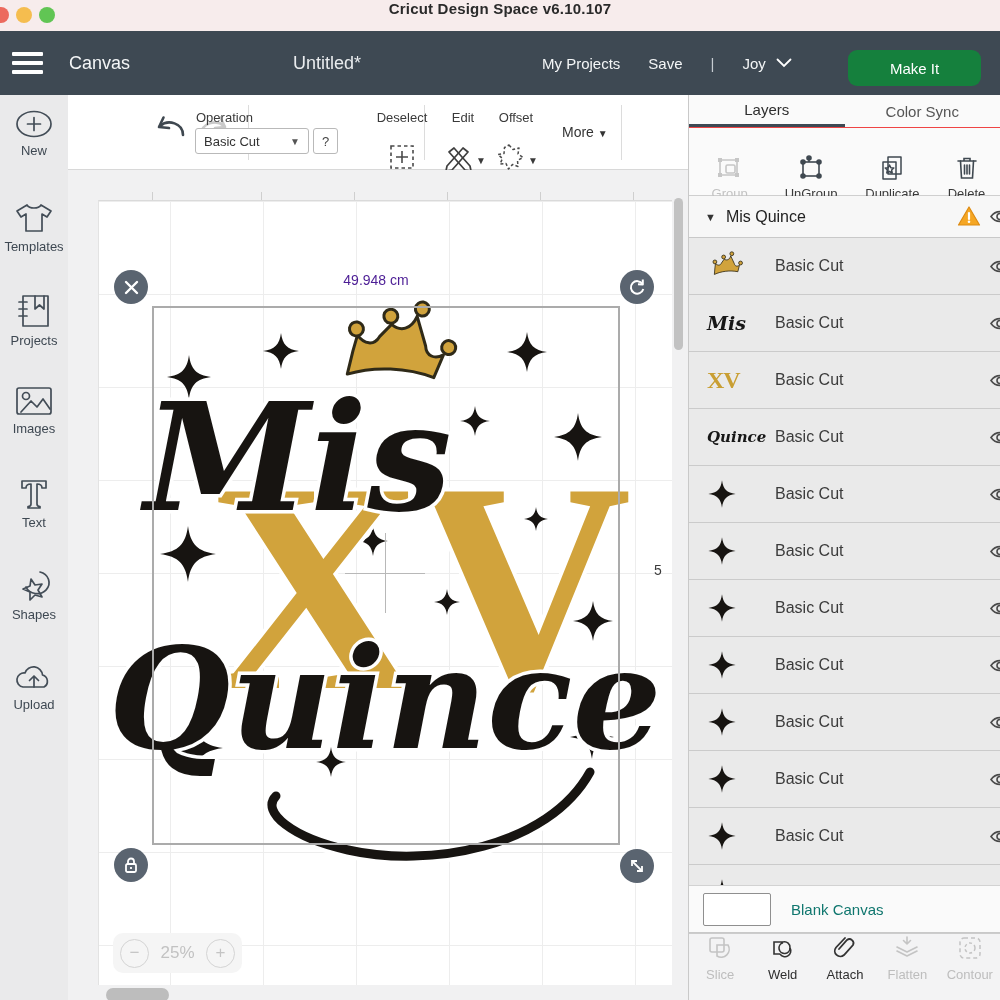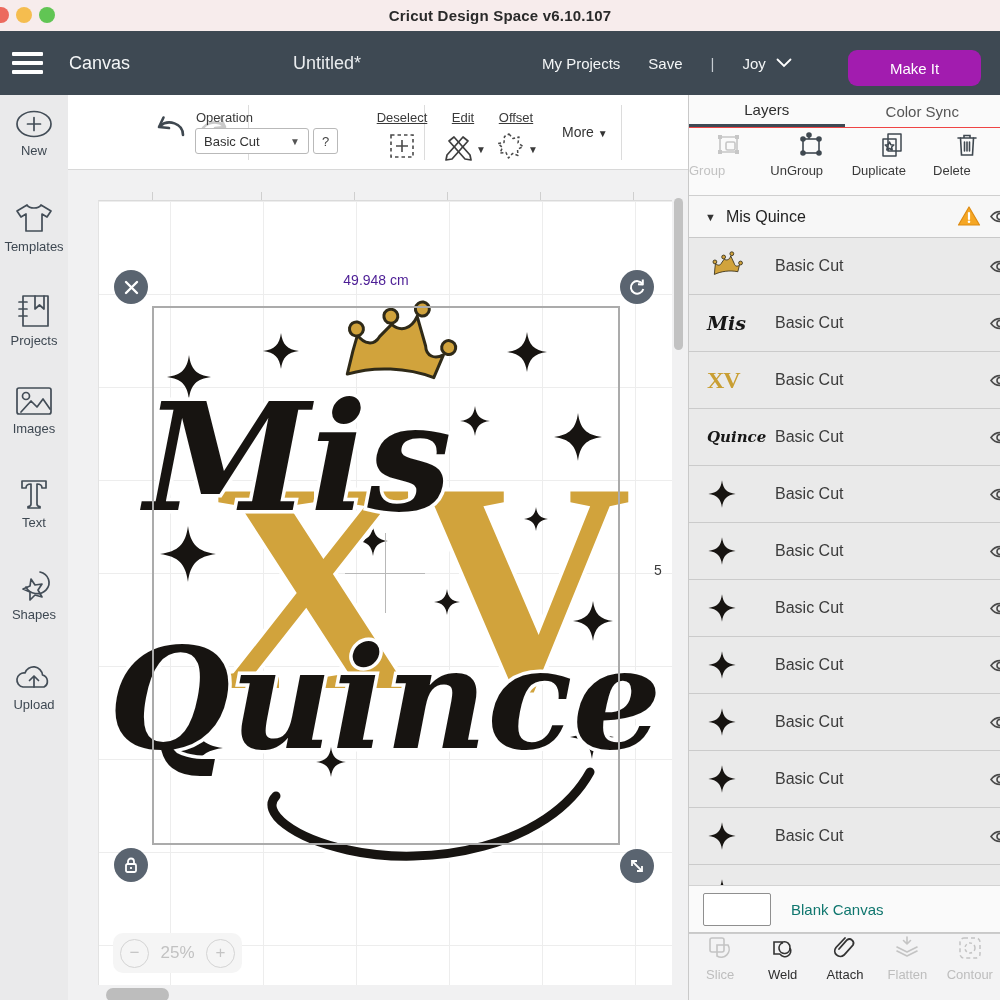--- a/index.html
+++ b/index.html
@@ -2,42 +2,42 @@
 <html><head>
 <meta charset="utf-8">
 <style>
   * { margin:0; padding:0; box-sizing:border-box; }
   html,body { width:1000px; height:1000px; overflow:hidden; background:#fff;
     font-family:"Liberation Sans", sans-serif; }
   .app { position:relative; width:1000px; height:1000px; }
 
   
   .titlebar { position:absolute; left:0; top:0; width:1000px; height:31px;
-    background:#F7ECEC; display:flex; align-items:center; justify-content:center; }
+    background:#F7ECEC; display:flex; align-items:flex-start; justify-content:center; }
   .traffic { position:absolute; left:0; top:7px; height:16px; }
   .light { position:absolute; width:16px; height:16px; border-radius:50%; }
   .light.red    { left:-7px; background:#EC6A5E; }
   .light.yellow { left:16px; background:#F5BD4F; }
   .light.green  { left:39px; background:#61C554; }
   .win-title { font-size:15px; font-weight:bold; color:#2A2A2A; letter-spacing:.2px; }
 
   
   .topnav { position:absolute; left:0; top:31px; width:1000px; height:64px;
     background:#3E4953; color:#F4F6F7; display:flex; align-items:center; }
   .hamburger { position:absolute; left:12px; top:21px; width:31px; height:22px; cursor:pointer; }
   .hamburger span { display:block; height:3.5px; background:#fff; border-radius:1px; margin-bottom:5.5px; }
   .nav-canvas { position:absolute; left:69px; font-size:18px; }
   .nav-doc { position:absolute; left:293px; font-size:18px; color:#E9ECEE; }
   .nav-right { position:absolute; left:542px; display:flex; align-items:center; font-size:15px; }
   .nav-link { margin-right:28px; cursor:pointer; }
   .nav-sep { margin-right:28px; color:#C6CCD1; }
   .nav-user { display:flex; align-items:center; cursor:pointer; }
   .nav-user svg { margin-left:10px; }
   .makeit { position:absolute; left:848px; top:19px; width:133px; height:36px;
-    background:#a21caf; color:#fff; font-size:15px; border:none; border-radius:9px; cursor:pointer; }
+    background:#15803d; color:#fff; font-size:15px; border:none; border-radius:9px; cursor:pointer; }
 
   
   .sidebar { position:absolute; left:0; top:95px; width:68px; height:905px;
     background:#EAEAEB; overflow:hidden; }
   .side-item { width:68px; height:92px; padding-top:14px; text-align:center;
     color:#3E4852; cursor:pointer; }
   .side-item svg { display:block; margin:0 auto 4px; stroke:#434D57; fill:none;
     stroke-width:1.7; stroke-linecap:round; stroke-linejoin:round; }
   .side-label { font-size:13px; white-space:nowrap; display:block; }
 
@@ -51,21 +51,21 @@
   .tb-label { font-size:13px; color:#3A3A3A; }
   .op-label { position:absolute; left:196px; top:110px; }
   .op-select { position:absolute; left:195px; top:128px; width:114px; height:26px;
     border:1px solid #B9B9B9; border-radius:3px; background:#fff; font-size:13px; color:#333;
     display:flex; align-items:center; padding:0 8px; cursor:pointer; }
   .op-select .caret { margin-left:auto; font-size:10px; color:#555; }
   .op-help { position:absolute; left:313px; top:128px; width:25px; height:26px;
     border:1px solid #B9B9B9; border-radius:3px; background:#fff; font-size:13px; color:#444;
     display:flex; align-items:center; justify-content:center; cursor:pointer; }
   .tb-tool { position:absolute; text-align:center; cursor:pointer; }
-  .tb-tool .tb-label { display:block; margin-bottom:6px;text-decoration:underline; }
+  .tb-tool .tb-label { display:block; margin-bottom:17px; }
   .tool-deselect { left:371px; top:110px; width:62px; }
   .tool-edit { left:438px; top:110px; width:50px; }
   .tool-offset { left:490px; top:110px; width:52px; }
   .tb-more { position:absolute; left:562px; top:124px; font-size:14px; color:#333; cursor:pointer; }
   .tb-more .caret { font-size:10px; }
   
   .toolbar .op-label { left:128px; top:15px; }
   .toolbar .op-select { left:127px; top:33px; }
   .toolbar .op-help { left:245px; top:33px; }
   .toolbar .tool-deselect { left:303px; top:15px; }
@@ -112,21 +112,21 @@
     background:#BDBDBD; border-radius:7px; cursor:pointer; }
 
   
   .rpanel { position:absolute; left:688px; top:95px; width:312px; height:905px;
     background:#F6F6F6; border-left:1px solid #C9C9C9; overflow:hidden; }
   .tabs { display:flex; height:33px; border-bottom:1px solid #ef4444; background:#FAFAFA; }
   .tab { flex:1; display:flex; align-items:center; justify-content:center;
     font-size:15px; color:#555; cursor:pointer; }
   .tab.active { color:#2E2E2E; border-bottom:3px solid #3E4953; }
   .actions { height:68px; display:flex; background:#FAFAFA; border-bottom:1px solid #CFCFCF; }
-  .action { width:85px; padding-top:4px; cursor:pointer; }
+  .action { width:85px; padding-top:27px; text-align:center; cursor:pointer; }
   .action svg { display:block; margin:0 auto 3px; }
   .action .a-label { font-size:13px; color:#3A3A3A; }
   .action.disabled .a-label { color:#C2C2C2; }
   .action.clip { width:70px; }
   .group-hdr { position:relative; height:42px; background:#F7F7F7; border-bottom:1px solid #C9C9C9;
     display:flex; align-items:center; padding-left:16px; cursor:pointer; }
   .group-caret { font-size:11px; color:#333; margin-right:10px; }
   .group-name { font-size:16px; color:#222; }
   .warn { position:absolute; right:19px; top:9px; }
   .hdr-eye { position:absolute; right:-11px; top:11px; }

